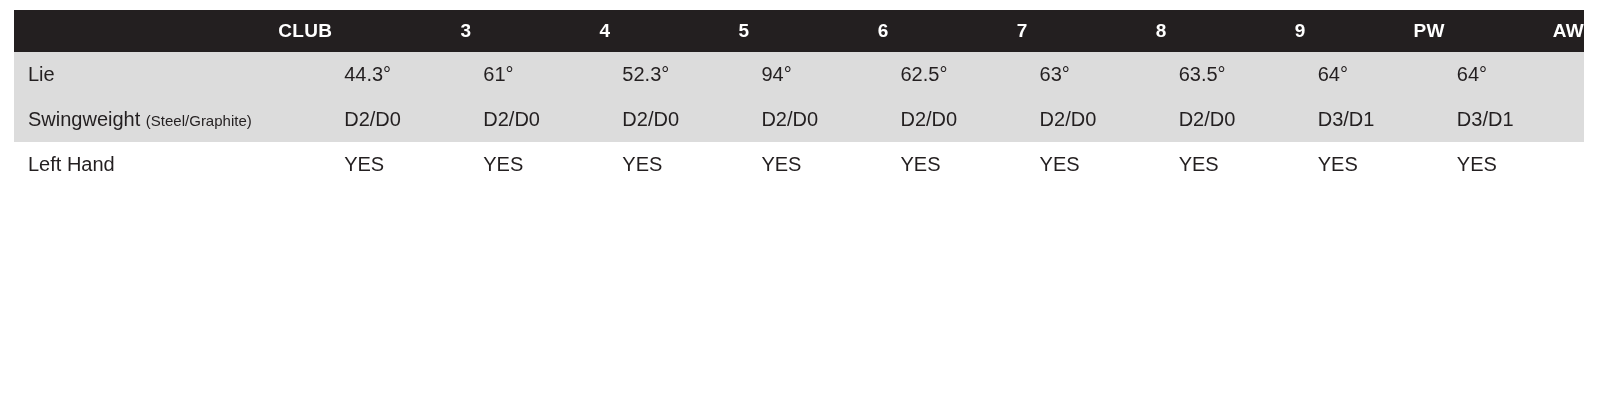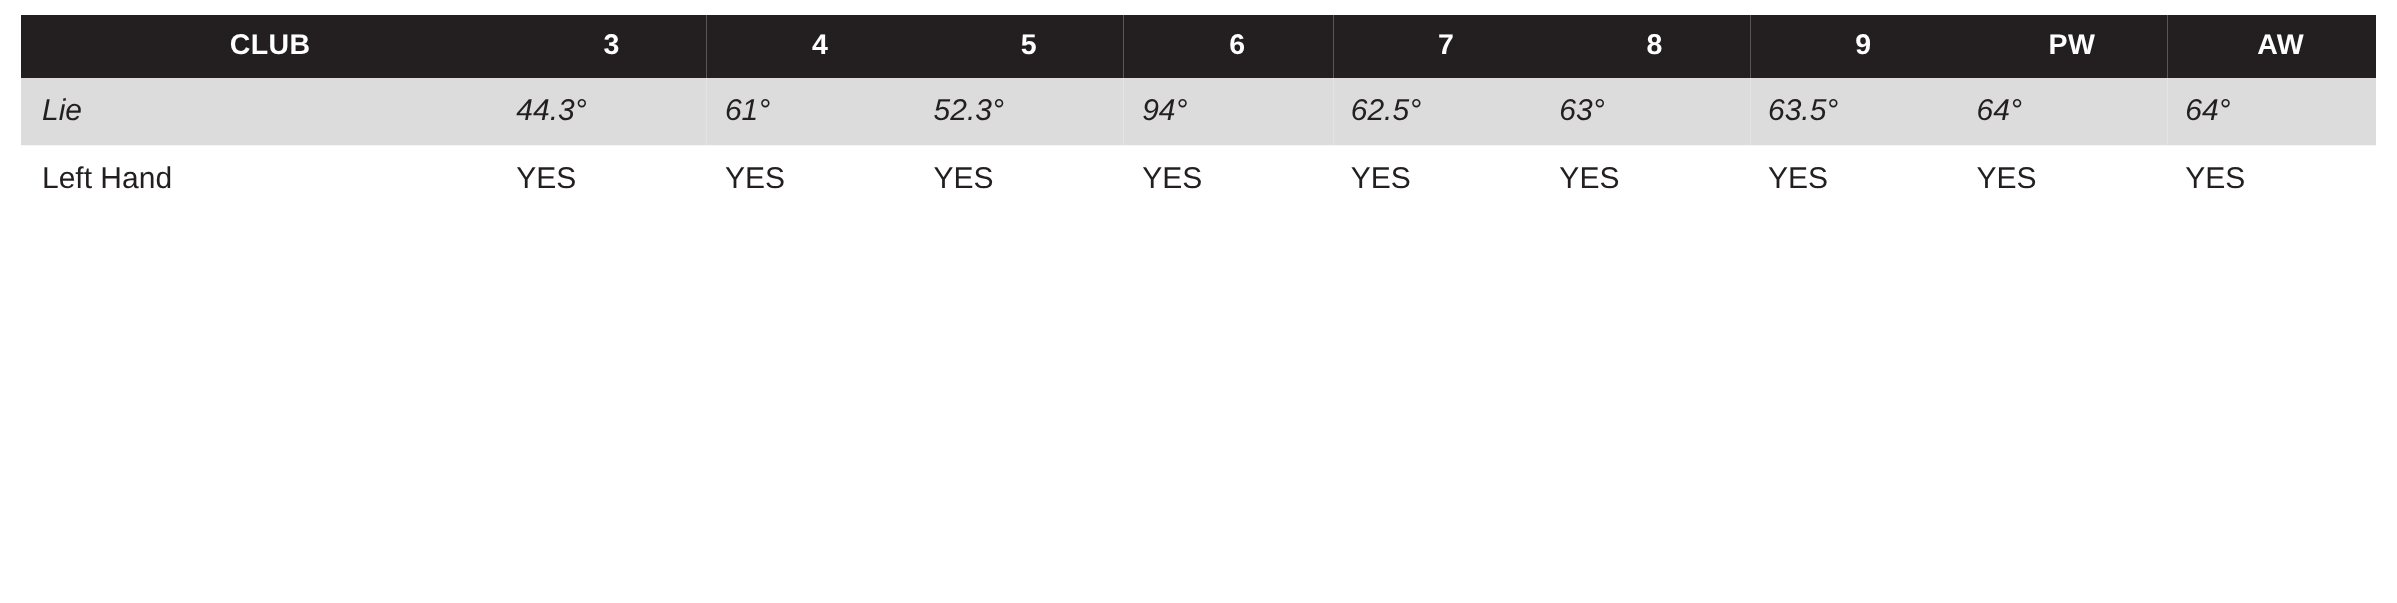--- a/index.html
+++ b/index.html
@@ -26,21 +26,21 @@
   }
   table.spec-table col.c-label { width: 318px; }
   table.spec-table col.c-val   { width: 139px; }
 
   thead th {
     background: #231f20;
     color: #ffffff;
     font-size: 19px;
     font-weight: bold;
     letter-spacing: 0.3px;
-    text-align: center;
+    text-align: right;
     padding: 10px 0 10px 12px;
     height: 20px;
     box-sizing: border-box;
     vertical-align: middle;
   }
   thead th.col-label {
     padding-left: 14px;
   }
   tbody td {
     font-size: 20px;
@@ -48,21 +48,20 @@
     vertical-align: middle;
     box-sizing: border-box;
     height: 26px;
     white-space: nowrap;
   }
   tbody td.row-label {
     padding-left: 14px;
   }
   tbody tr.shaded td {
     background: #dcdcdc;
-    font-style: italic;
   }
   tbody tr.plain td {
     background: #ffffff;
   }
   .sub {
     font-size: 15px;
   }
 </style>
 </head>
 <body>
@@ -107,20 +106,32 @@
         <td>62.5°</td>
         <td>63°</td>
         <td>63.5°</td>
         <td>64°</td>
         <td>64°</td>
       </tr>
 
 
 
 
+      <tr class="shaded">
+        <td class="row-label"><span>Swingweight</span> <span class="sub">(Steel/Graphite)</span></td>
+        <td>D2/D0</td>
+        <td>D2/D0</td>
+        <td>D2/D0</td>
+        <td>D2/D0</td>
+        <td>D2/D0</td>
+        <td>D2/D0</td>
+        <td>D2/D0</td>
+        <td>D3/D1</td>
+        <td>D3/D1</td>
+      </tr>
 
       <tr class="plain">
         <td class="row-label"><span>Left Hand</span></td>
         <td>YES</td>
         <td>YES</td>
         <td>YES</td>
         <td>YES</td>
         <td>YES</td>
         <td>YES</td>
         <td>YES</td>

